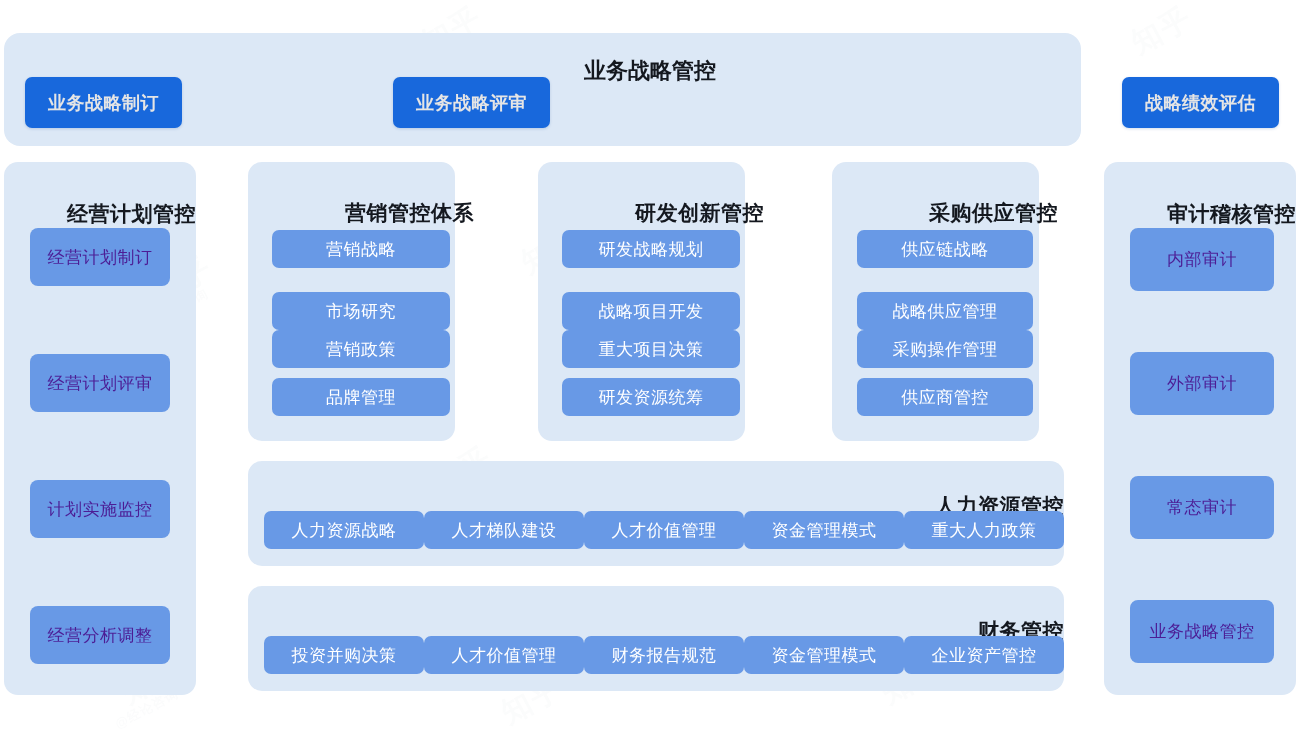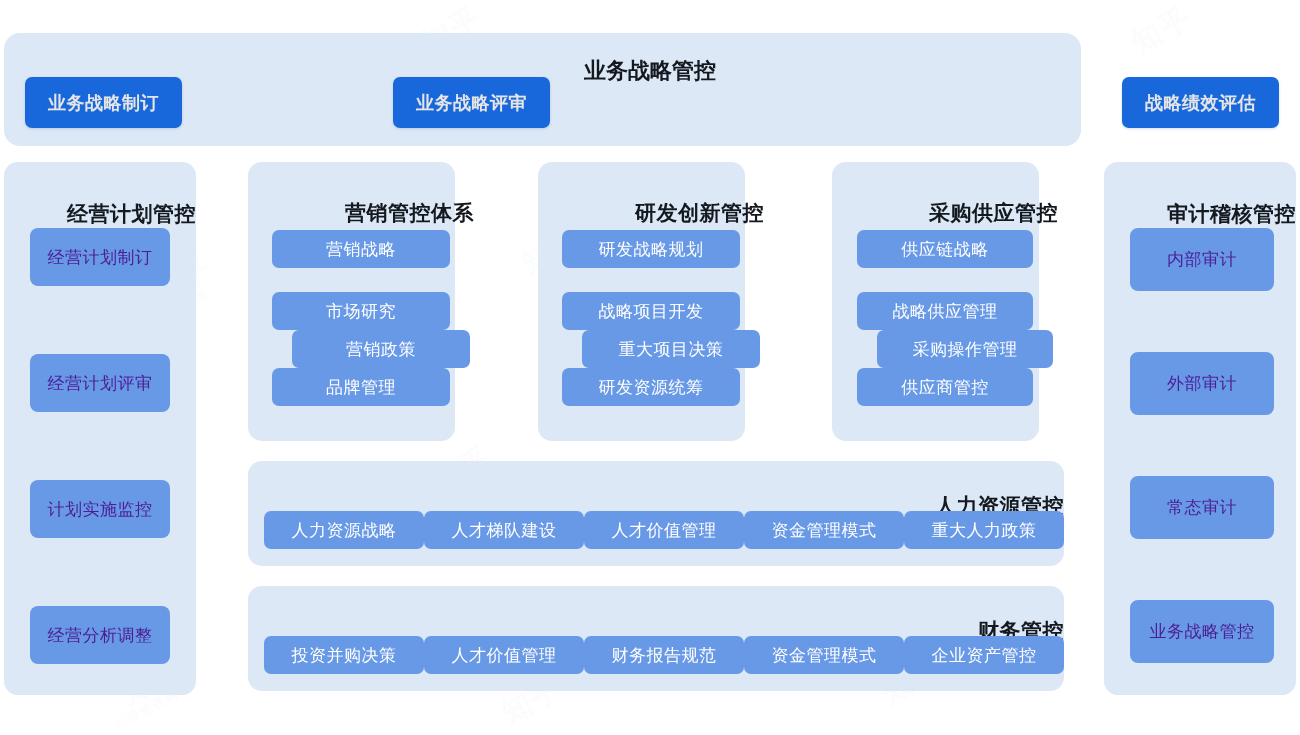--- a/index.html
+++ b/index.html
@@ -168,22 +168,22 @@
     color: #ffffff;
     font-family: inherit;
     font-size: 17px;
     font-weight: 400;
     cursor: pointer;
     padding: 0;
     letter-spacing: 0.5px;
   }
   .mid-btn.m0 { top: 68px; }
   .mid-btn.m1 { top: 118px; margin-top: 12px; }
-  .mid-btn.m2 { top: 168px; margin-left: 20px; }
-  .mid-btn.m3 { top: 206px; }
+  .mid-btn.m2 { top: 168px; }
+  .mid-btn.m3 { top: 216px; }
   #col-pur .mid-btn { left: 25px; width: 176px; }
 
   
   .row-wide {
     left: 248px;
     width: 816px;
     height: 105px;
   }
   #row-hr  { top: 461px; }
   #row-fin { top: 586px; }

